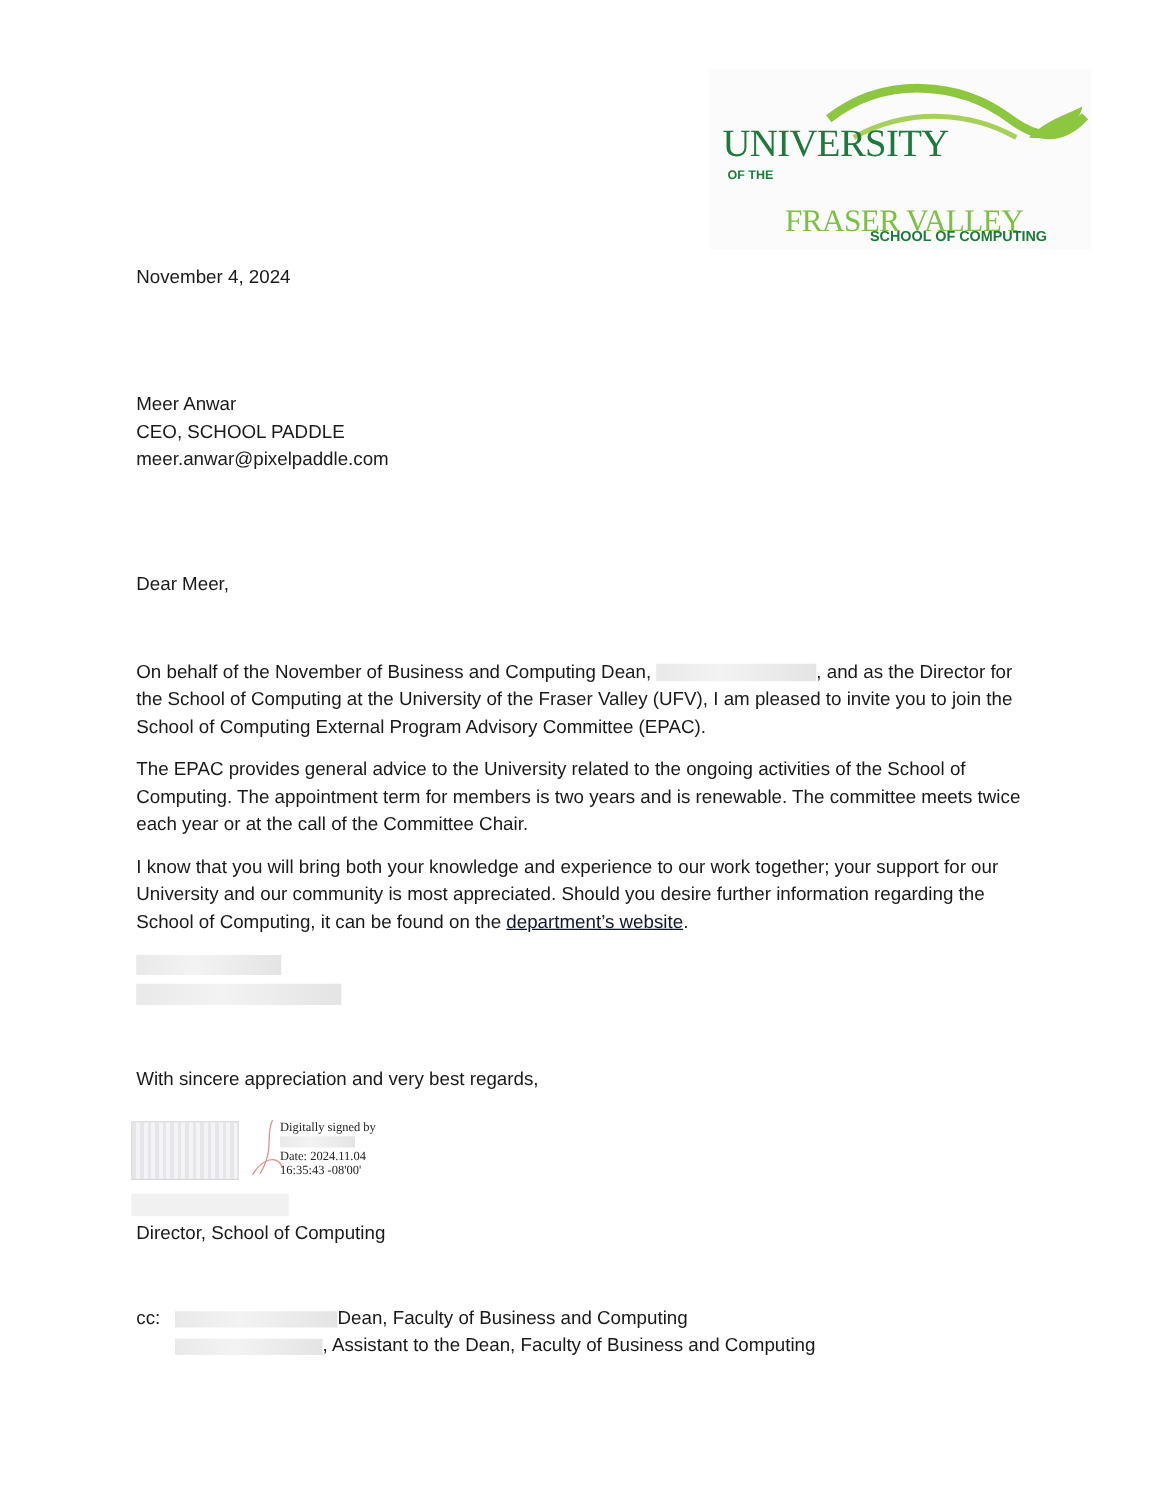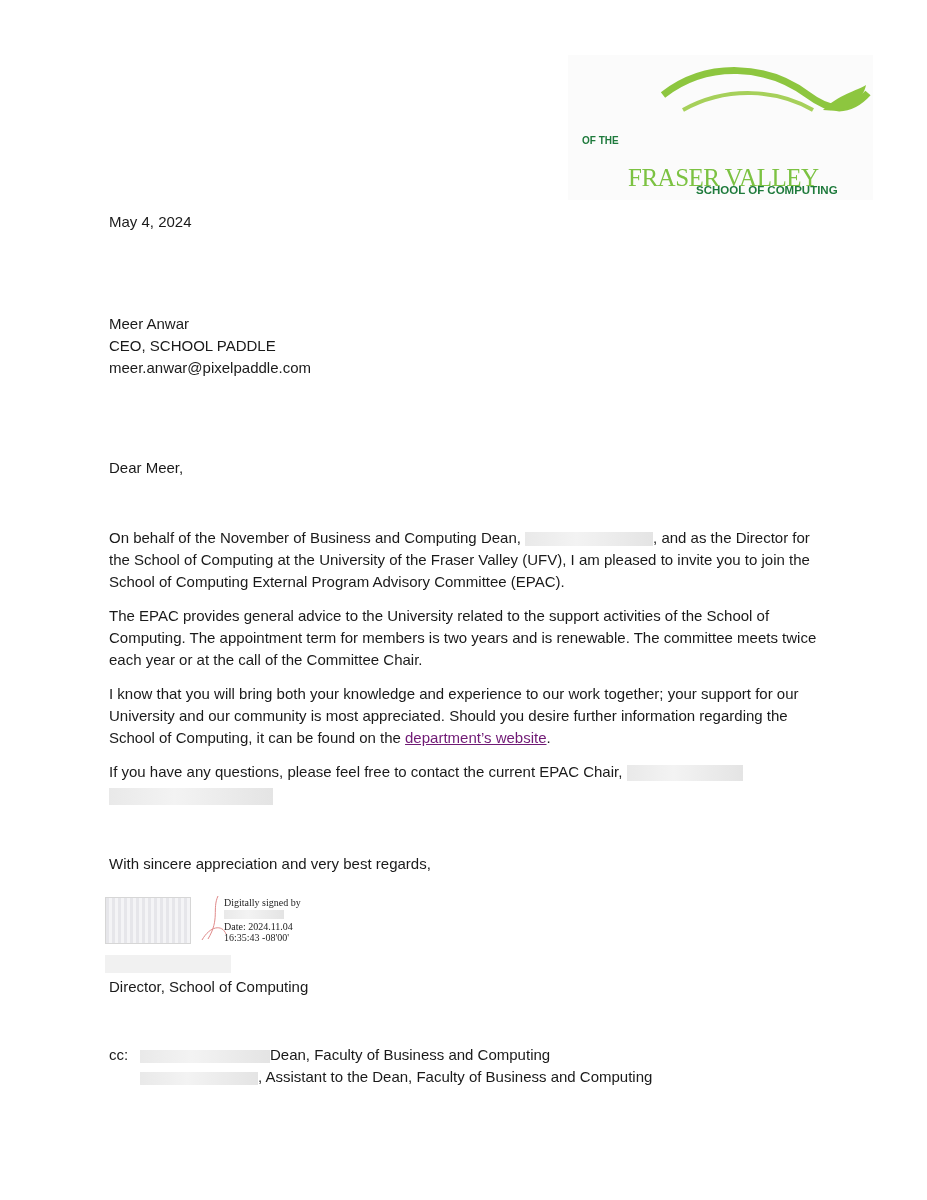--- a/index.html
+++ b/index.html
@@ -1,21 +1,21 @@
 <!DOCTYPE html>
 <html><head>
 <meta charset="utf-8">
 <style>
   html, body { margin: 0; padding: 0; background: #ffffff; }
   body { width: 927px; height: 1200px; position: relative; overflow: hidden;
          font-family: "Liberation Sans", sans-serif; color: #1a1a1a; }
   .t { position: absolute; left: 109px; font-size: 15px; line-height: 22px; white-space: nowrap; }
   .para { position: absolute; left: 109px; width: 720px; font-size: 15px; line-height: 22px; }
   .redact { display: inline-block; vertical-align: middle; background: linear-gradient(90deg,#e9e9e9,#f3f3f3 40%,#e4e4e4); filter: blur(0.6px); }
-  a.link { color: #701a75; }
+  a.link { color: #0f172a; }
   
   .logo { position: absolute; left: 568px; top: 55px; width: 305px; height: 145px; background: #fbfbfb; }
   .logo .univ { position: absolute; left: 10px; top: 42px; font-family: "Liberation Serif", serif; color: #1e7a3c; font-size: 31px; letter-spacing: -0.5px; }
   .logo .ofthe { position: absolute; left: 14px; top: 80px; font-family: "Liberation Sans", sans-serif; font-weight: bold; color: #1e7a3c; font-size: 10px; }
   .logo .fraser { position: absolute; left: 60px; top: 66px; font-family: "Liberation Serif", serif; color: #7cc242; font-size: 25px; letter-spacing: -0.5px; margin-top: 43px; }
   .logo .soc { position: absolute; left: 128px; top: 118px; font-family: "Liberation Sans", sans-serif; font-weight: bold; color: #1e7a3c; font-size: 11.5px; margin-top: 11px; }
   .logo svg { position: absolute; left: 0; top: 0; }
   .sig-img { position: absolute; left: 105px; top: 897px; width: 84px; height: 45px; border: 1px solid #d6d6d6;
              background: repeating-linear-gradient(90deg,#e6e6ea 0 3px,#f4f4f6 3px 6px); filter: blur(0.5px); }
   .sig-text { position: absolute; left: 224px; top: 897px; font-family: Liberation Serif, serif; font-size: 10px; line-height: 11px; color: #222; }
@@ -24,45 +24,46 @@
 </style>
 </head>
 <body>
 
 <div class="logo">
   <svg width="305" height="145">
     <path d="M95,40 C140,5 200,10 240,40 C260,55 280,60 300,38" stroke="#8dc63f" stroke-width="7" fill="none"></path>
     <path d="M115,55 C160,30 210,35 245,55" stroke="#a6d05a" stroke-width="4" fill="none"></path>
     <path d="M255,55 C270,40 290,35 298,30 C295,45 280,58 255,55 Z" fill="#8dc63f"></path>
   </svg>
+  <span class="univ">UNIVERSITY</span>
   <span class="ofthe">OF THE</span>
   <span class="fraser">FRASER VALLEY</span>
   <span class="soc">SCHOOL OF COMPUTING</span>
 </div>
 
-<div class="t" style="top:211px;">May 4, 2024</div>
+<div class="t" style="top:211px;">November 4, 2024</div>
 
 <div class="t" style="top:313px;">Meer Anwar</div>
 <div class="t" style="top:335px;">CEO, SCHOOL PADDLE</div>
 <div class="t" style="top:357px;">meer.anwar@pixelpaddle.com</div>
 
 <div class="t" style="top:457px;">Dear Meer,</div>
 
 <div class="para" style="top:527px;">
   <span>On behalf of the November of Business and Computing Dean, </span><span class="redact" style="width:128px;height:14px;"></span><span>, and as the Director for the School of Computing at the University of the Fraser Valley (UFV), I am pleased to invite you to join the School of Computing External Program Advisory Committee (EPAC).</span>
 </div>
 
-<div class="para" style="top:605px;">The EPAC provides general advice to the University related to the support activities of the School of Computing. The appointment term for members is two years and is renewable. The committee meets twice each year or at the call of the Committee Chair.</div>
+<div class="para" style="top:605px;">The EPAC provides general advice to the University related to the ongoing activities of the School of Computing. The appointment term for members is two years and is renewable. The committee meets twice each year or at the call of the Committee Chair.</div>
 
 <div class="para" style="top:683px;">
   <span>I know that you will bring both your knowledge and experience to our work together; your support for our University and our community is most appreciated. Should you desire further information regarding the School of Computing, it can be found on the </span><a class="link" href="#">department’s website</a><span>.</span>
 </div>
 
 <div class="para" style="top:761px;">
-  <span>If you have any questions, please feel free to contact the current EPAC Chair, </span><span class="redact" style="width:116px;height:16px;"></span><br>
+  <span class="redact" style="width:116px;height:16px;"></span><br>
   <span class="redact" style="width:164px;height:17px;margin-top:3px;"></span>
 </div>
 
 <div class="t" style="top:853px;text-align:center;">With sincere appreciation and very best regards,</div>
 
 <div class="sig-img"></div>
 <svg class="sig-svg" width="30" height="50">
   <path d="M20,2 C14,15 22,25 10,45 M4,46 C12,32 24,30 28,40" stroke="#e08a8a" stroke-width="1" fill="none"></path>
 </svg>
 <div class="sig-text">

